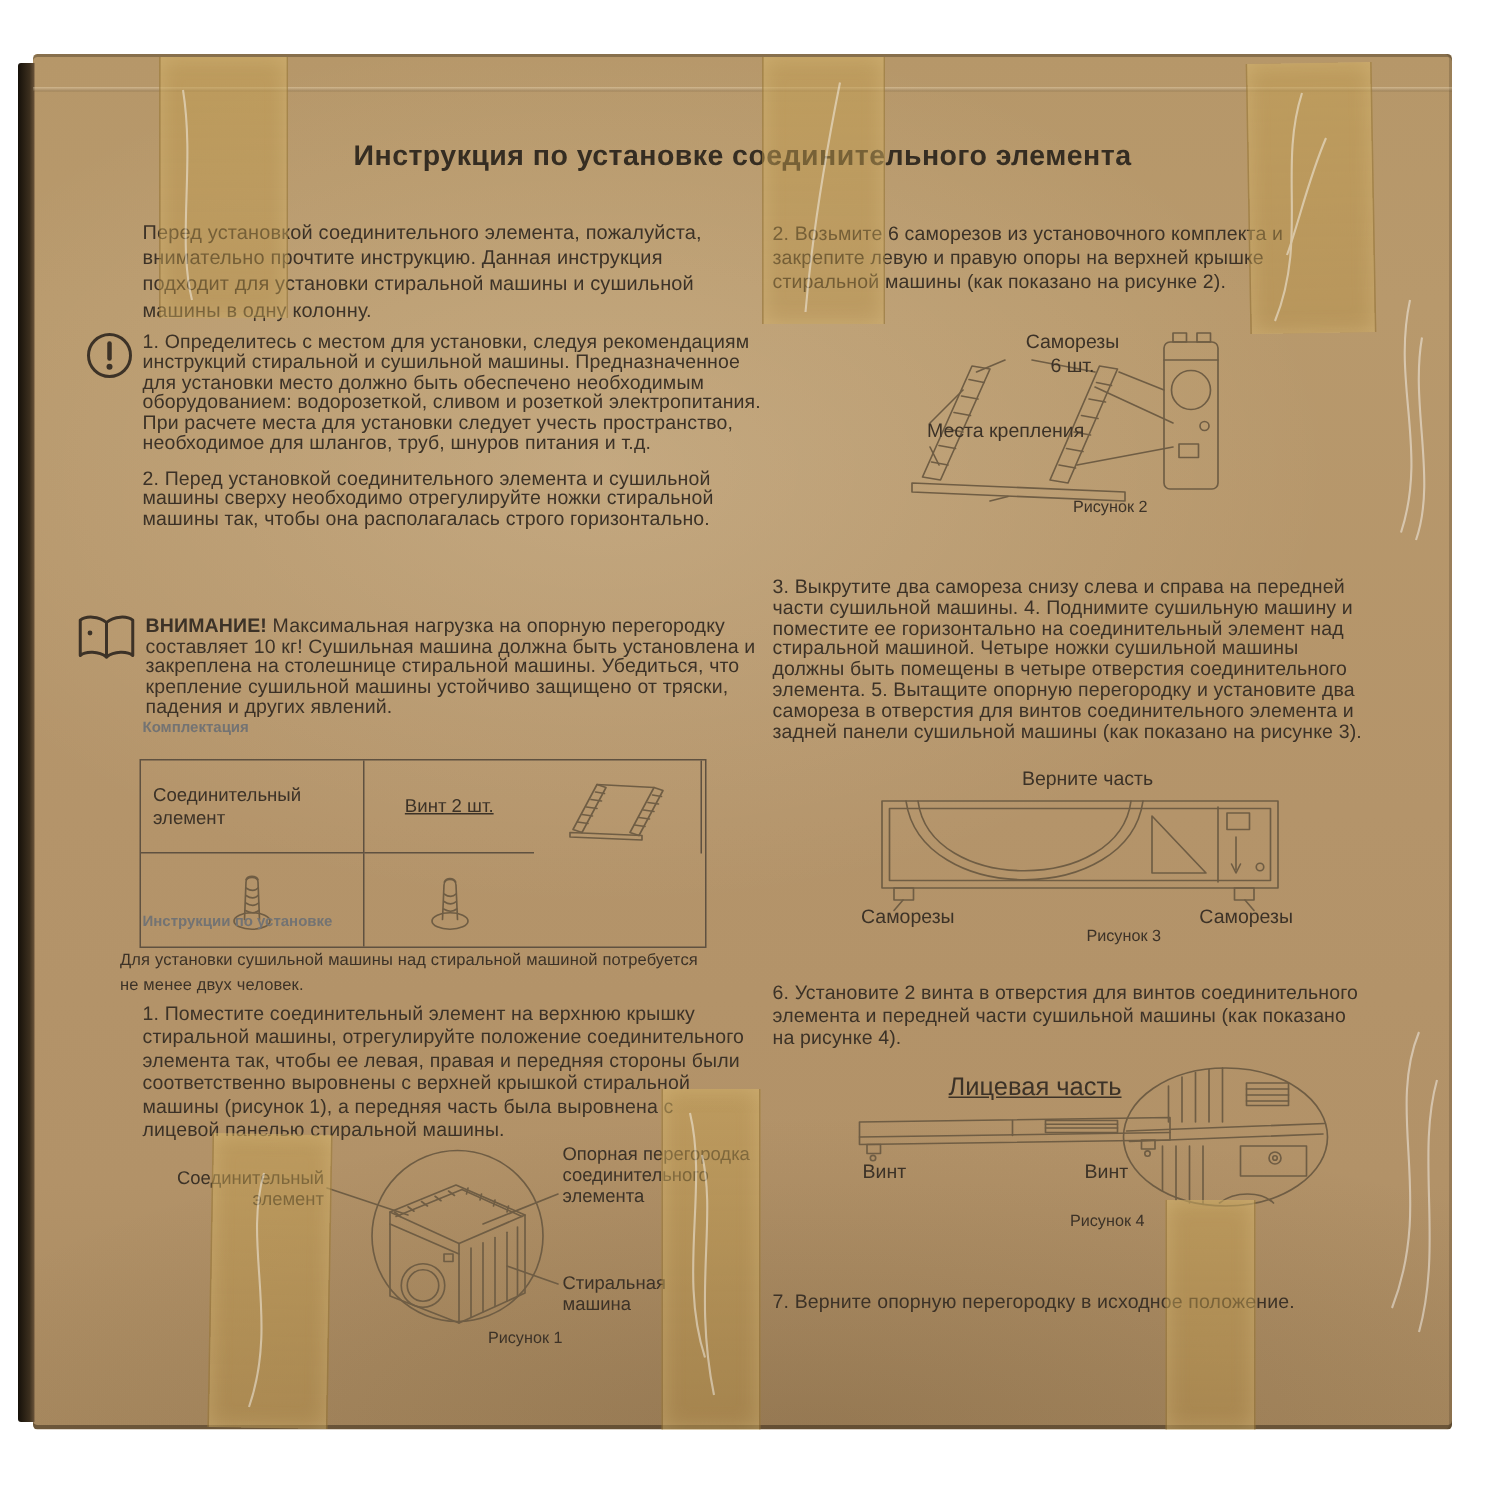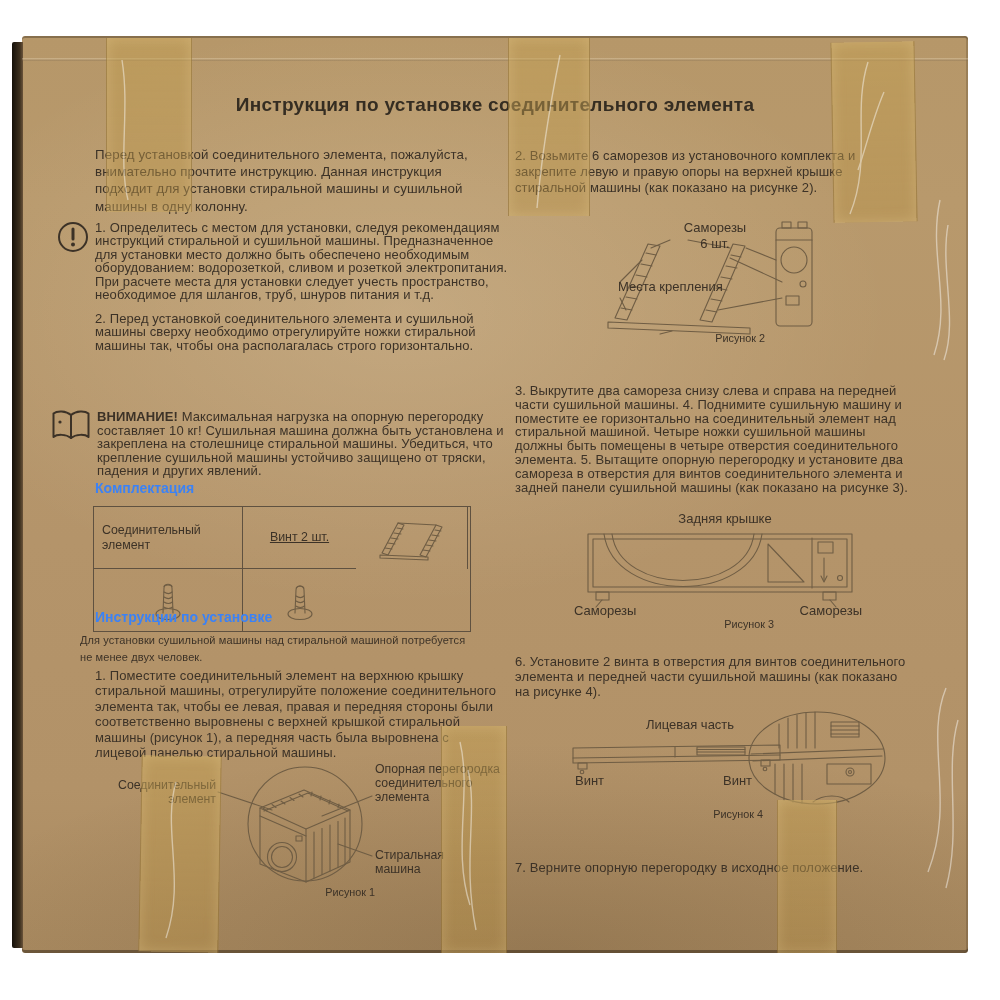--- a/index.html
+++ b/index.html
@@ -28,21 +28,21 @@
   }
   .crinkles{position:absolute;left:0;top:0;z-index:6;pointer-events:none;}
 
   .title{position:absolute;left:22px;top:94px;width:946px;text-align:center;
     font-size:19px;font-weight:700;color:#352d22;letter-spacing:0.3px;}
 
   .p{position:absolute;letter-spacing:0.1px;}
   .p-intro{font-size:13.3px;line-height:17.2px;}
   .p-item{font-size:13px;line-height:13.4px;}
   .p-step{font-size:13px;line-height:15.4px;}
-  .heading{position:absolute;font-size:14px;font-weight:700;color:#3b82f6;}
+  .heading{position:absolute;font-size:10px;font-weight:700;color:#737373;}
   .figlabel{position:absolute;font-size:12.3px;line-height:14px;}
   .figcaption{position:absolute;font-size:10.8px;text-align:right;}
   .bold{font-weight:700;}
 
   .kit-table{position:absolute;left:93px;top:506px;width:376px;
     border:1px solid #5f5140;display:grid;grid-template-columns:149px 113px 112px;}
   .kit-cell{border-right:1px solid #5f5140;border-bottom:1px solid #5f5140;
     font-size:12.4px;line-height:14.5px;padding:5px 8px;display:flex;align-items:center;}
   .kit-cell.center{justify-content:center;text-align:center;}
   .kit-cell.last{border-right:none;text-decoration:underline;}
@@ -255,21 +255,21 @@
         <rect x="258" y="30" width="15" height="11"></rect>
         <line x1="264" y1="46" x2="264" y2="68"></line>
         <path d="M261,64 L264,70 L267,64"></path>
         <circle cx="280" cy="66" r="2.5"></circle>
         <rect x="36" y="80" width="13" height="8"></rect>
         <rect x="263" y="80" width="13" height="8"></rect>
         <line x1="42" y1="88" x2="36" y2="95"></line>
         <line x1="270" y1="88" x2="276" y2="95"></line>
       </g>
     </svg>
-    <div class="figlabel" style="left:70px;top:0px;width:190px;text-align:center;font-size:13px;">Задняя крышке</div>
+    <div class="figlabel" style="left:70px;top:0px;width:190px;text-align:center;font-size:13px;">Верните часть</div>
     <div class="figlabel" style="left:14px;top:92px;width:90px;font-size:13px;">Саморезы</div>
     <div class="figlabel" style="left:212px;top:92px;width:90px;text-align:right;font-size:13px;">Саморезы</div>
     <div class="figcaption" style="left:118px;top:106px;width:96px;">Рисунок 3</div>
   </div>
 
   <div class="p" style="left:515px;top:654px;width:398px;font-size:13px;line-height:15px;">6. Установите 2 винта в отверстия для винтов соединительного элемента и передней части сушильной машины (как показано на рисунке 4).</div>
 
   <div class="figure" style="left:545px;top:708px;width:350px;height:118px;">
     <svg width="350" height="118" viewBox="0 0 350 118">
       <g class="draw">
@@ -298,21 +298,21 @@
         <rect x="286" y="14" width="28" height="15"></rect>
         <line x1="286" y1="18" x2="314" y2="18"></line>
           <line x1="286" y1="22" x2="314" y2="22"></line>
           <line x1="286" y1="26" x2="314" y2="26"></line>
         <rect x="282" y="56" width="44" height="20"></rect>
         <circle cx="305" cy="64" r="4"></circle>
         <circle cx="305" cy="64" r="1.5"></circle>
         <path d="M268,94 C278,86 296,86 304,94"></path>
       </g>
     </svg>
-    <div class="figlabel" style="left:70px;top:10px;width:150px;text-align:center;font-size:13px;">Лицевая часть</div>
+    <div class="figlabel" style="left:70px;top:10px;width:150px;text-align:center;font-size:17px;text-decoration:underline;">Лицевая часть</div>
     <div class="figlabel" style="left:30px;top:66px;width:60px;font-size:13px;">Винт</div>
     <div class="figlabel" style="left:178px;top:66px;width:60px;font-size:13px;">Винт</div>
     <div class="figcaption" style="left:118px;top:100px;width:100px;">Рисунок 4</div>
   </div>
 
   <div class="p" style="left:515px;top:860px;width:400px;font-size:13px;">7. Верните опорную перегородку в исходное положение.</div>
 
 </div>
 
 </body></html>

